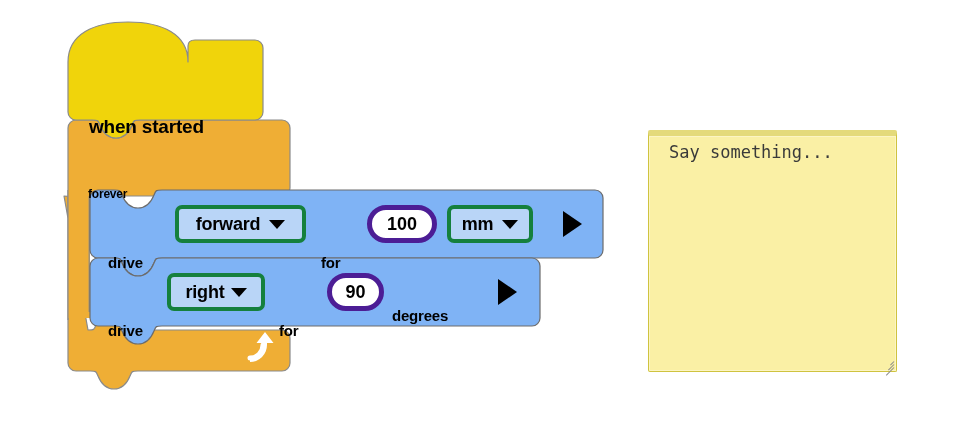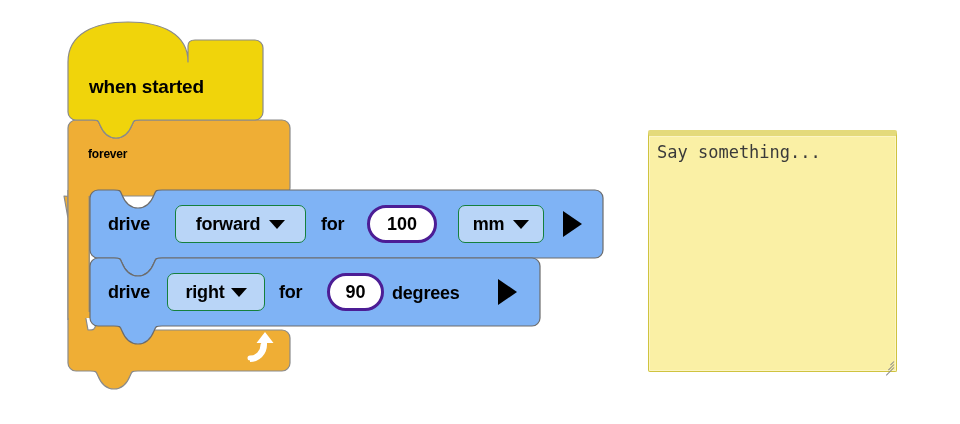--- a/index.html
+++ b/index.html
@@ -42,35 +42,36 @@
   }
   .overlay > * { pointer-events: auto; }
 
   .blk-label {
     position: absolute;
     font-family: "Liberation Sans", sans-serif;
     font-weight: bold;
     color: #000000;
     white-space: nowrap;
     line-height: 1;
+    margin-top: 40px;
   }
 
   .hat-label   { font-size: 19px; letter-spacing: -0.2px; }
   .loop-label  { font-size: 12px; letter-spacing: -0.2px; }
-  .cmd-label   { font-size: 18px; letter-spacing: -0.2px; }
+  .cmd-label   { font-size: 15px; letter-spacing: -0.2px; }
 
   
   .dropdown {
     position: absolute;
     display: flex;
     align-items: center;
     justify-content: center;
     gap: 9px;
     background: #b9d5f7;
-    border: 1px solid #15803d;
+    border: 4px solid #15803d;
     border-radius: 7px;
     height: 38px;
     box-sizing: border-box;
     cursor: pointer;
   }
   .dropdown .dd-text {
     font-family: "Liberation Sans", sans-serif;
     font-weight: bold;
     font-size: 18px;
     color: #000;
@@ -85,21 +86,21 @@
     flex: 0 0 auto;
   }
 
   
   .num-field {
     position: absolute;
     display: flex;
     align-items: center;
     justify-content: center;
     background: #ffffff;
-    border: 3px solid #4c1d95;
+    border: 5px solid #4c1d95;
     border-radius: 999px;
     height: 38px;
     box-sizing: border-box;
     cursor: text;
   }
   .num-field .num-text {
     font-family: "Liberation Sans", sans-serif;
     font-weight: bold;
     font-size: 18px;
     color: #000;
@@ -125,21 +126,21 @@
     height: 242px;
   }
   .note-area {
     width: 100%;
     height: 100%;
     box-sizing: border-box;
     background: #faf0a5;
     border: 1px solid #cfc33f;
     border-top: 6px solid #e4da7b;
     border-radius: 2px;
-    padding: 6px 8px 8px 8px;
+    padding: 6px 8px 8px 20px;
     font-family: "DejaVu Sans Mono", monospace;
     font-size: 17px;
     line-height: 1.28;
     color: #333333;
     resize: none;
     outline: none;
     overflow: hidden;
     box-shadow: inset 0 0 0 1px rgba(255,255,255,0.35);
   }
   .note-area::placeholder { color: #3a3a3a; opacity: 1; }
@@ -296,41 +297,41 @@
       <span class="dd-text">forward</span>
       <span class="caret"></span>
     </div>
 
     <div class="blk-label cmd-label" style="left:321px; top:215px;">for</div>
 
     <div class="num-field" style="left:367px; top:205px; width:70px;">
       <span class="num-text">100</span>
     </div>
 
-    <div class="dropdown" style="left:458px; top:205px; width:86px;">
+    <div class="dropdown" style="left:447px; top:205px; width:86px;">
       <span class="dd-text">mm</span>
       <span class="caret"></span>
     </div>
 
     <div class="play-arrow" style="left:563px; top:211px;"></div>
 
     <div class="blk-label cmd-label" style="left:108px; top:283px;">drive</div>
 
     <div class="dropdown" style="left:167px; top:273px; width:98px;gap:6px;">
       <span class="dd-text">right</span>
       <span class="caret"></span>
     </div>
 
     <div class="blk-label cmd-label" style="left:279px; top:283px;">for</div>
 
     <div class="num-field" style="left:327px; top:273px; width:57px;">
       <span class="num-text">90</span>
     </div>
 
-    <div class="blk-label cmd-label" style="left:392px; top:284px;text-align:center;">degrees</div>
+    <div class="blk-label cmd-label" style="left:392px; top:268px;text-align:center;">degrees</div>
 
     <div class="play-arrow" style="left:498px; top:279px;"></div>
   </div>
 
   <div class="note-wrap">
     <textarea class="note-area" placeholder="Say something..." style=""></textarea>
     <div class="note-resize">
       <i></i>
         <i></i>
         <i></i>

